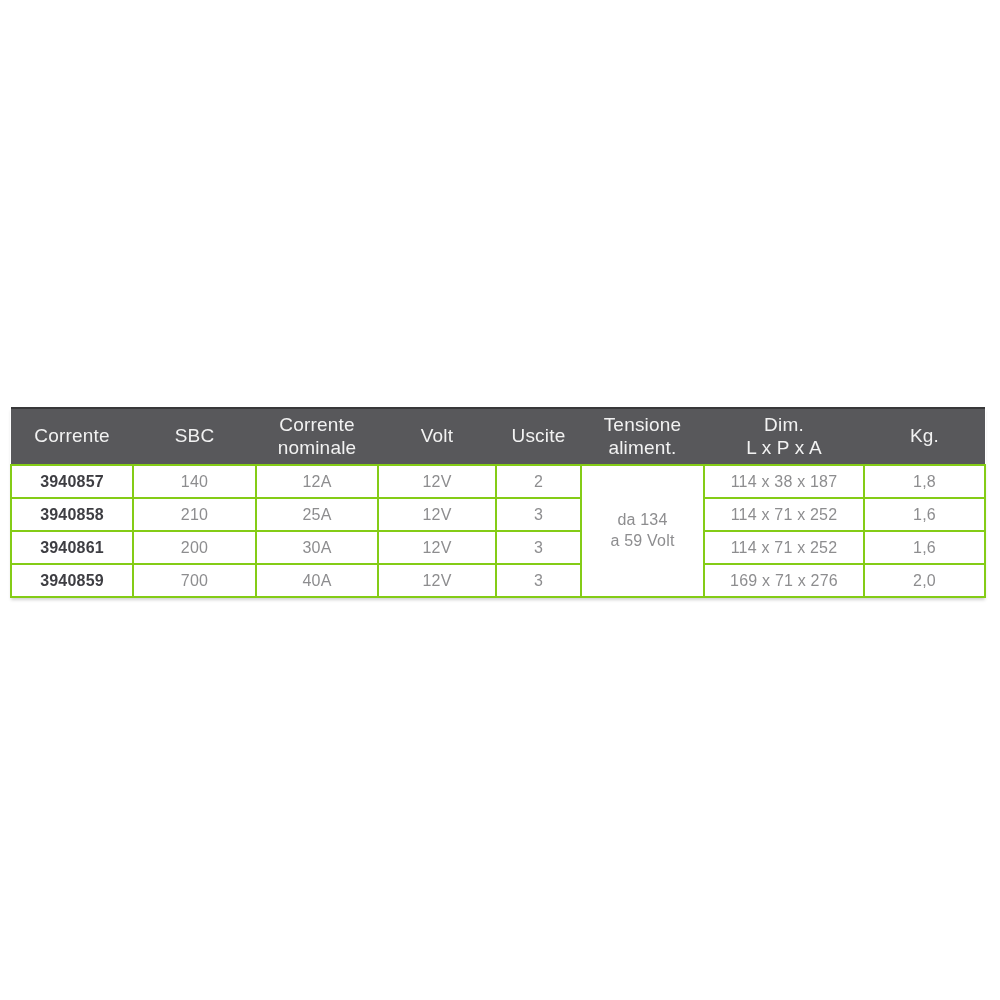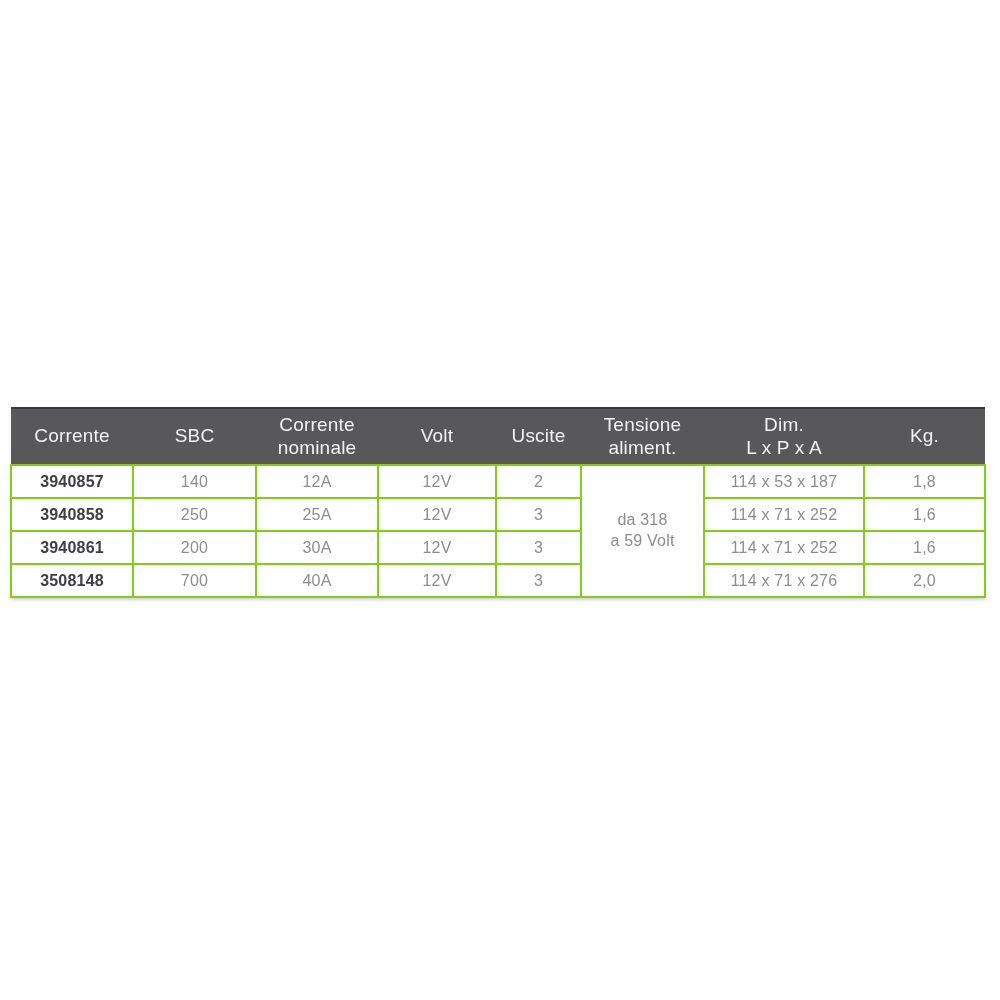--- a/index.html
+++ b/index.html
@@ -95,48 +95,48 @@
       </tr>
     </thead>
     <tbody>
       <tr>
         <td class="articolo">3940857</td>
         <td>140</td>
         <td>12A</td>
         <td>12V</td>
         <td>2</td>
         <td class="tensione" rowspan="4">
-          <span class="line">da 318</span>
+          <span class="line">da 134</span>
           <span class="line">a 59 Volt</span>
         </td>
-        <td>114 x 53 x 187</td>
+        <td>114 x 38 x 187</td>
         <td>1,8</td>
       </tr>
       <tr>
         <td class="articolo">3940858</td>
-        <td>250</td>
+        <td>210</td>
         <td>25A</td>
         <td>12V</td>
         <td>3</td>
         <td>114 x 71 x 252</td>
         <td>1,6</td>
       </tr>
       <tr>
         <td class="articolo">3940861</td>
         <td>200</td>
         <td>30A</td>
         <td>12V</td>
         <td>3</td>
         <td>114 x 71 x 252</td>
         <td>1,6</td>
       </tr>
       <tr>
-        <td class="articolo">3508148</td>
+        <td class="articolo">3940859</td>
         <td>700</td>
         <td>40A</td>
         <td>12V</td>
         <td>3</td>
-        <td>114 x 71 x 276</td>
+        <td>169 x 71 x 276</td>
         <td>2,0</td>
       </tr>
     </tbody>
   </table>
 </div>
 
 </body></html>

